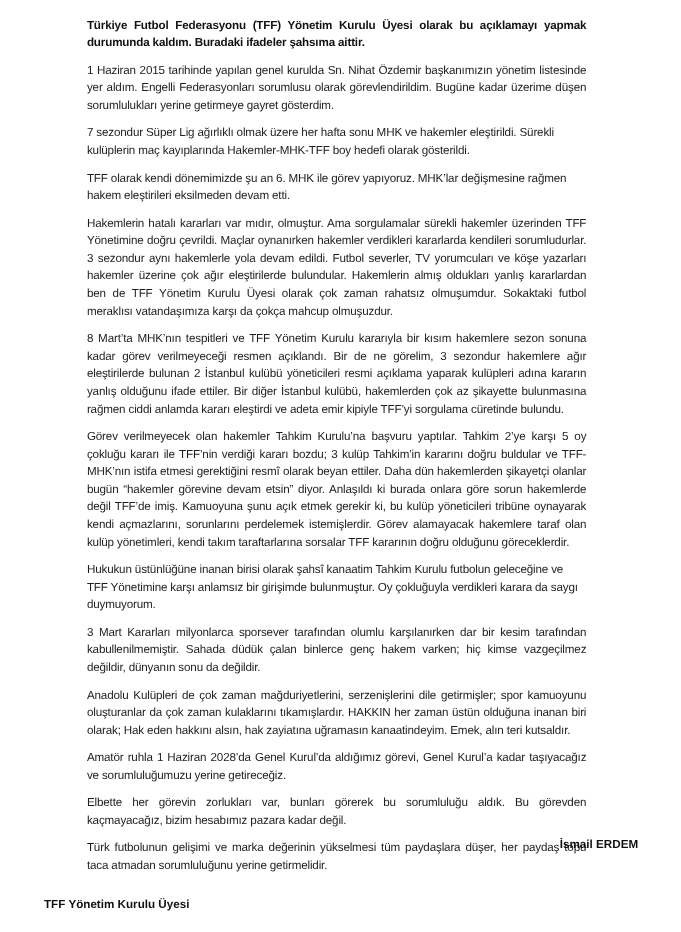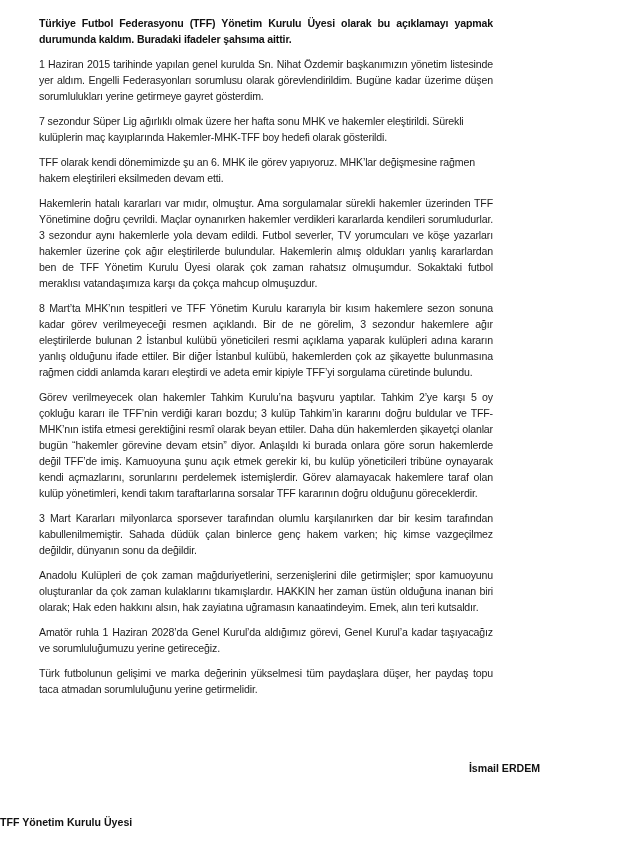--- a/index.html
+++ b/index.html
@@ -8,20 +8,21 @@
       position: relative;
       width: 533px;
       height: 847px;
       background: #ffffff;
       box-sizing: border-box;
       padding: 15px 40px 0 39px;
       font-family: "Liberation Sans", sans-serif;
       color: #1d1d1d;
       font-size: 10.6px;
       line-height: 16px;
+      margin-left: 40px;
     }
     p {
       margin: 0 0 9px 0;
       text-align: justify;
       letter-spacing: -0.15px;
     }
     p.bold { font-weight: bold; color: #111; }
     p.left { text-align: left; }
     .signature {
       position: absolute;
@@ -38,20 +39,22 @@
 <body>
 
 <div class="page">
   <p class="bold">Türkiye Futbol Federasyonu (TFF) Yönetim Kurulu Üyesi olarak bu açıklamayı yapmak durumunda kaldım. Buradaki ifadeler şahsıma aittir.</p>
   <p>1 Haziran 2015 tarihinde yapılan genel kurulda Sn. Nihat Özdemir başkanımızın yönetim listesinde yer aldım. Engelli Federasyonları sorumlusu olarak görevlendirildim. Bugüne kadar üzerime düşen sorumlulukları yerine getirmeye gayret gösterdim.</p>
   <p class="left">7 sezondur Süper Lig ağırlıklı olmak üzere her hafta sonu MHK ve hakemler eleştirildi. Sürekli kulüplerin maç kayıplarında Hakemler-MHK-TFF boy hedefi olarak gösterildi.</p>
   <p class="left"> TFF olarak kendi dönemimizde şu an 6. MHK ile görev yapıyoruz. MHK’lar değişmesine rağmen hakem eleştirileri eksilmeden devam etti.</p>
   <p>Hakemlerin hatalı kararları var mıdır, olmuştur. Ama sorgulamalar sürekli hakemler üzerinden TFF Yönetimine doğru çevrildi. Maçlar oynanırken hakemler verdikleri kararlarda kendileri sorumludurlar. 3 sezondur aynı hakemlerle yola devam edildi. Futbol severler, TV yorumcuları ve köşe yazarları hakemler üzerine çok ağır eleştirilerde bulundular. Hakemlerin almış oldukları yanlış kararlardan ben de TFF Yönetim Kurulu Üyesi olarak çok zaman rahatsız olmuşumdur. Sokaktaki futbol meraklısı vatandaşımıza karşı da çokça mahcup olmuşuzdur.</p>
   <p>8 Mart’ta MHK’nın tespitleri ve TFF Yönetim Kurulu kararıyla bir kısım hakemlere sezon sonuna kadar görev verilmeyeceği resmen açıklandı. Bir de ne görelim, 3 sezondur hakemlere ağır eleştirilerde bulunan 2 İstanbul kulübü yöneticileri resmi açıklama yaparak kulüpleri adına kararın yanlış olduğunu ifade ettiler. Bir diğer İstanbul kulübü, hakemlerden çok az şikayette bulunmasına rağmen ciddi anlamda kararı eleştirdi ve adeta emir kipiyle TFF’yi sorgulama cüretinde bulundu.</p>
   <p>Görev verilmeyecek olan hakemler Tahkim Kurulu’na başvuru yaptılar. Tahkim 2’ye karşı 5 oy çokluğu kararı ile TFF’nin verdiği kararı bozdu; 3 kulüp Tahkim’in kararını doğru buldular ve TFF-MHK’nın istifa etmesi gerektiğini resmî olarak beyan ettiler. Daha dün hakemlerden şikayetçi olanlar bugün “hakemler görevine devam etsin” diyor. Anlaşıldı ki burada onlara göre sorun hakemlerde değil TFF’de imiş. Kamuoyuna şunu açık etmek gerekir ki, bu kulüp yöneticileri tribüne oynayarak kendi açmazlarını, sorunlarını perdelemek istemişlerdir. Görev alamayacak hakemlere taraf olan kulüp yönetimleri, kendi takım taraftarlarına sorsalar TFF kararının doğru olduğunu göreceklerdir.</p>
+  <p class="left">Hukukun üstünlüğüne inanan birisi olarak şahsî kanaatim Tahkim Kurulu futbolun geleceğine ve TFF Yönetimine karşı anlamsız bir girişimde bulunmuştur. Oy çokluğuyla verdikleri karara da saygı duymuyorum.</p>
   <p>3 Mart Kararları milyonlarca sporsever tarafından olumlu karşılanırken dar bir kesim tarafından kabullenilmemiştir. Sahada düdük çalan binlerce genç hakem varken; hiç kimse vazgeçilmez değildir, dünyanın sonu da değildir.</p>
   <p>Anadolu Kulüpleri de çok zaman mağduriyetlerini, serzenişlerini dile getirmişler; spor kamuoyunu oluşturanlar da çok zaman kulaklarını tıkamışlardır. HAKKIN her zaman üstün olduğuna inanan biri olarak; Hak eden hakkını alsın, hak zayiatına uğramasın kanaatindeyim. Emek, alın teri kutsaldır.</p>
   <p>Amatör ruhla 1 Haziran 2028’da Genel Kurul’da aldığımız görevi, Genel Kurul’a kadar taşıyacağız ve sorumluluğumuzu yerine getireceğiz.</p>
+  <p>Elbette her görevin zorlukları var, bunları görerek bu sorumluluğu aldık. Bu görevden kaçmayacağız, bizim hesabımız pazara kadar değil.</p>
   <p>Türk futbolunun gelişimi ve marka değerinin yükselmesi tüm paydaşlara düşer, her paydaş topu taca atmadan sorumluluğunu yerine getirmelidir.</p>
 
   <div class="signature sig-name">İsmail ERDEM</div>
   <div class="signature sig-title">TFF Yönetim Kurulu Üyesi</div>
 </div>
 
 </body></html>

